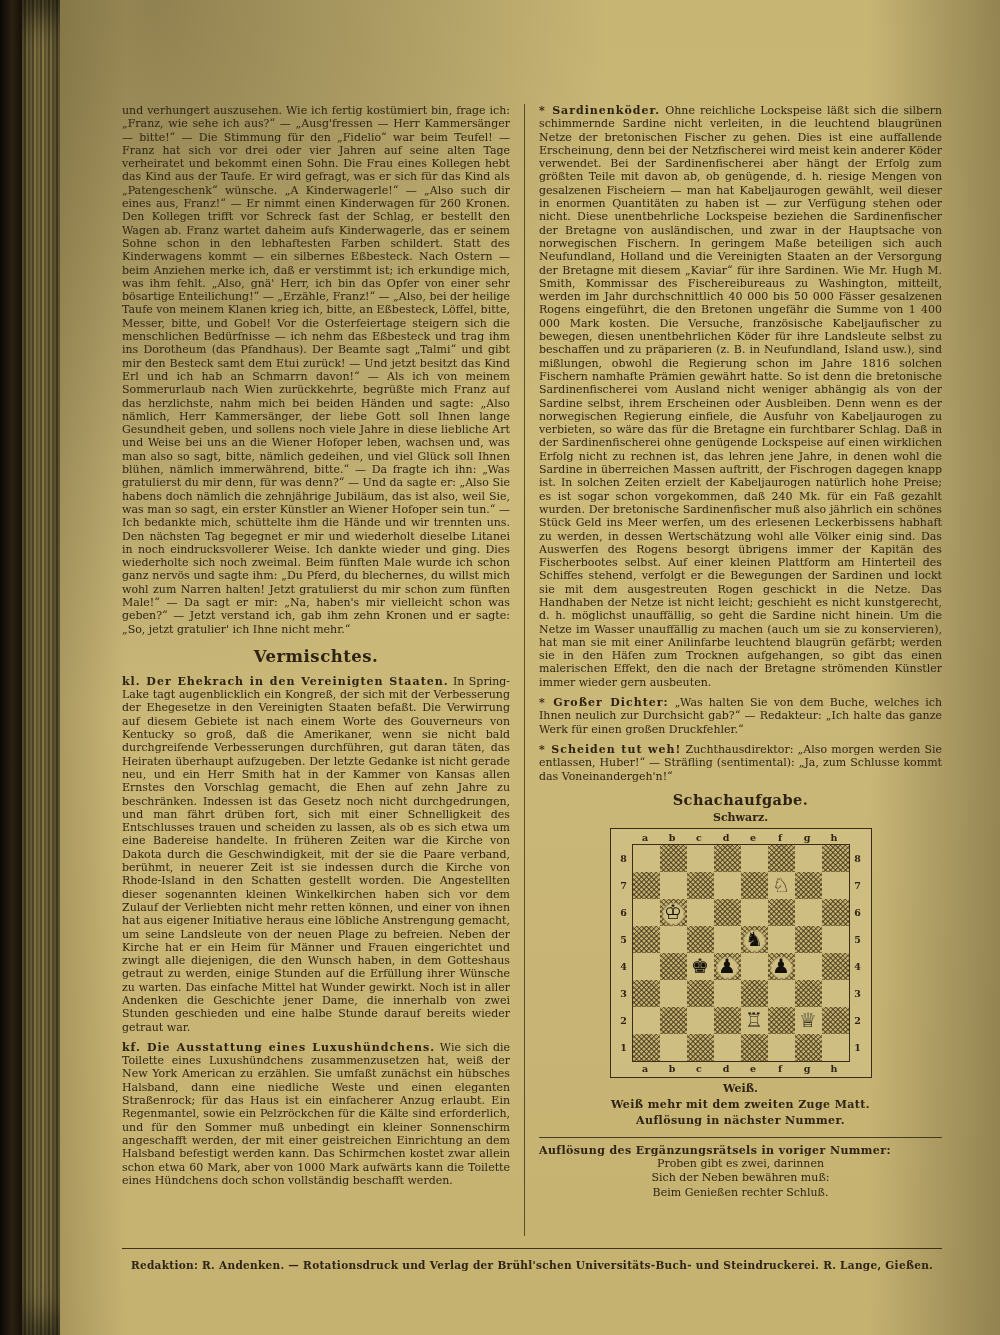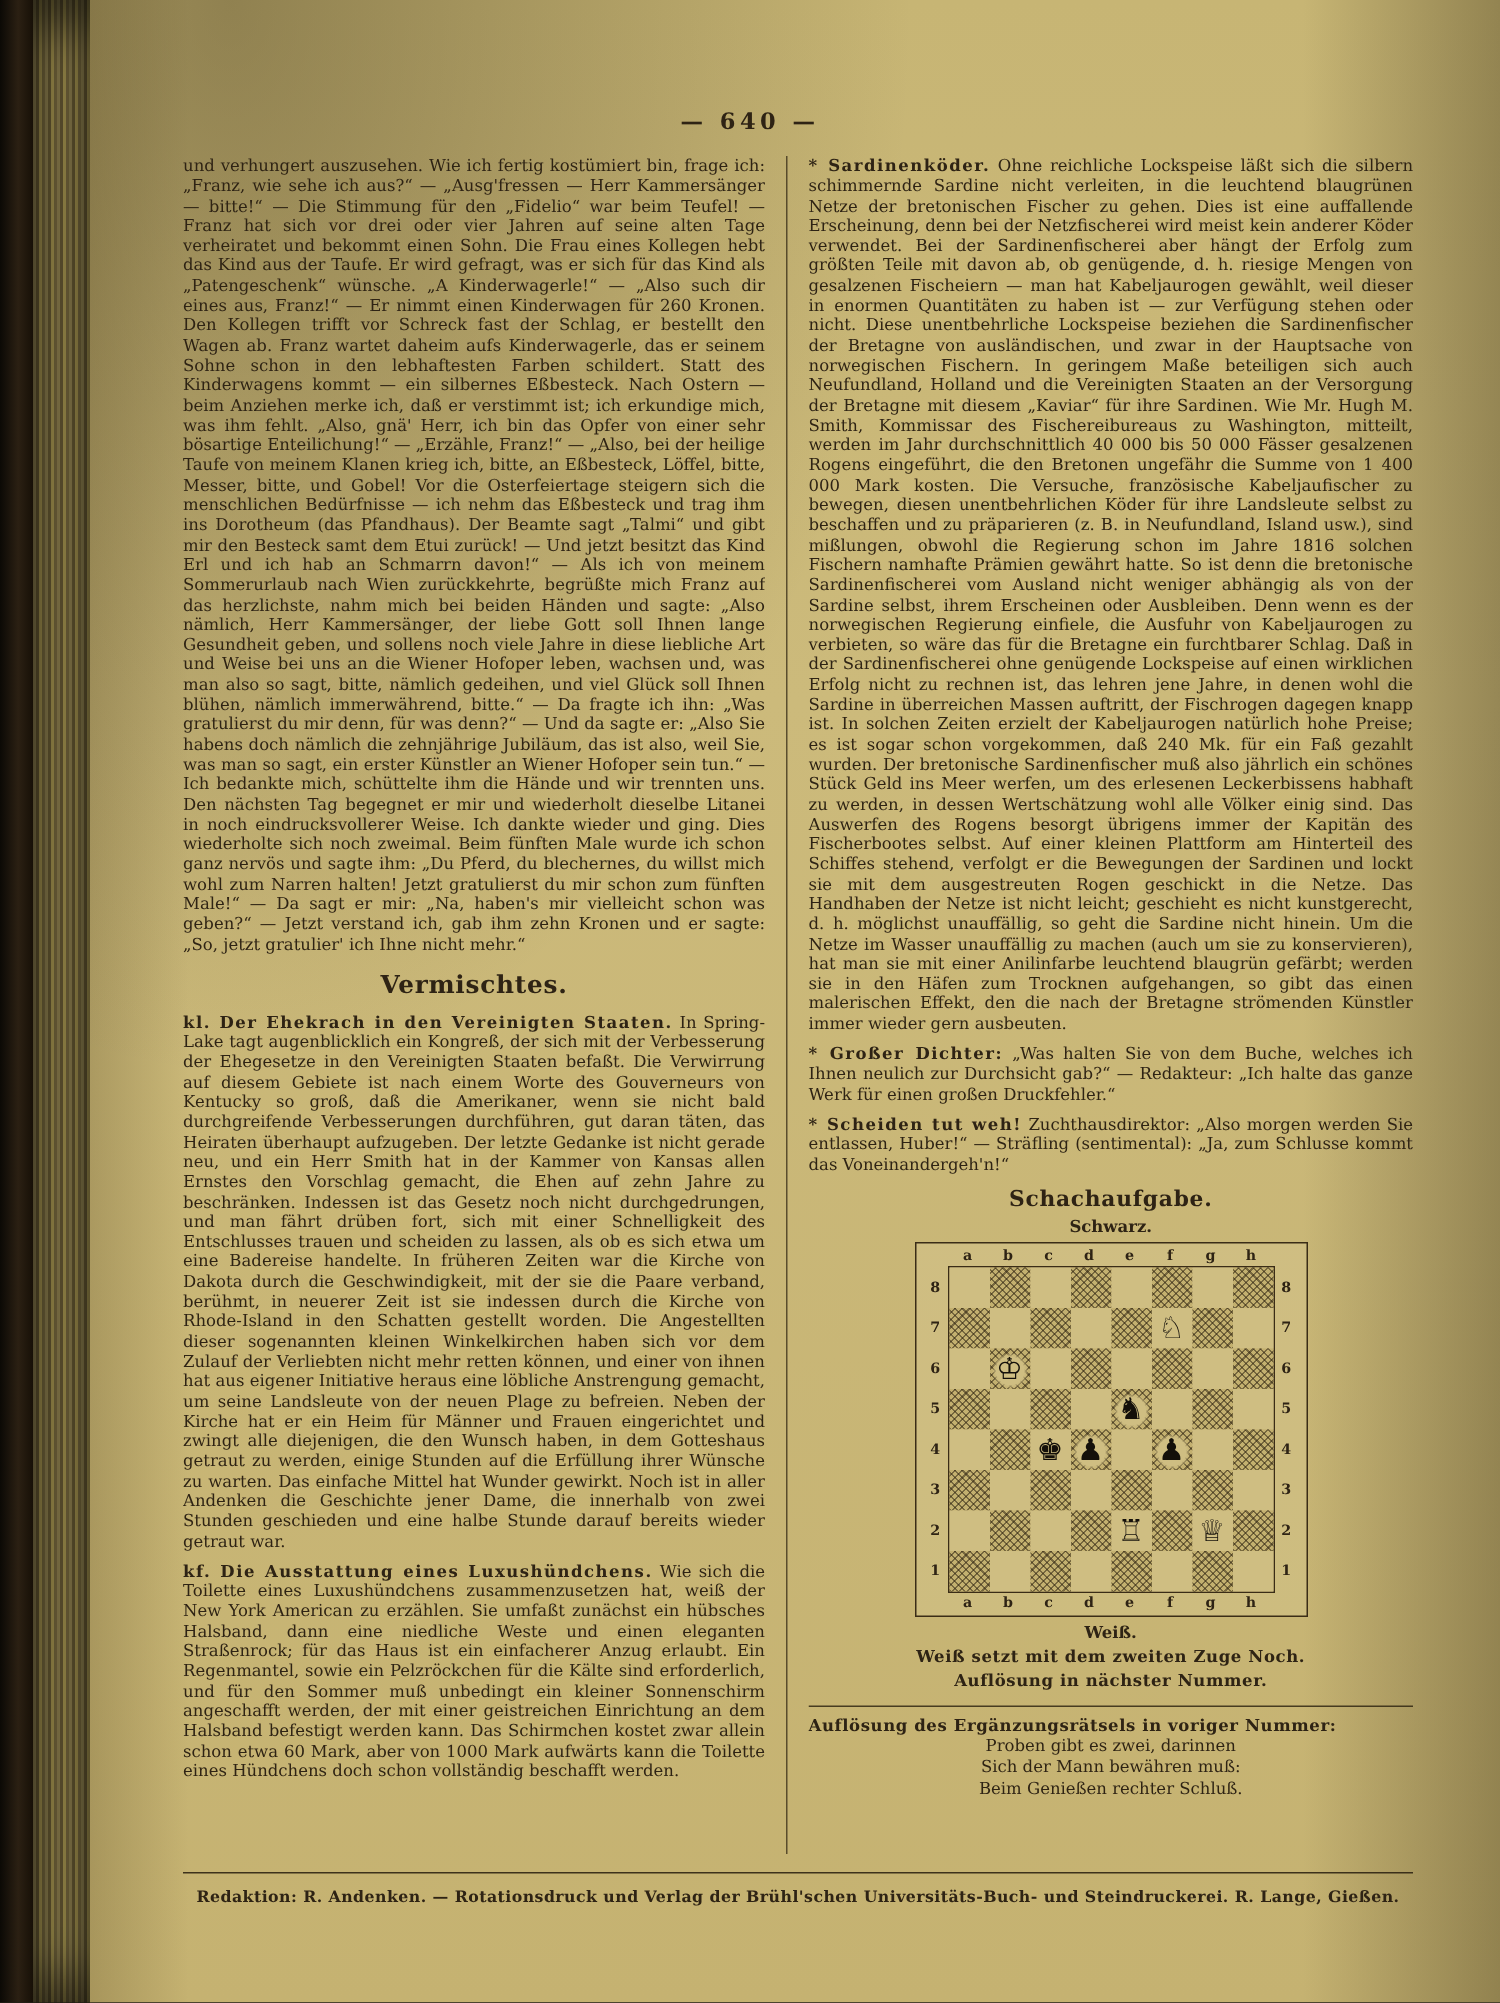--- a/index.html
+++ b/index.html
@@ -91,21 +91,20 @@
   }
 </style>
 </head>
 <body>
 
 <div class="spine"></div>
 <div class="page-edges"></div>
 
 <div class="paper">
 
-  <div class="page-number">— 640 —</div>
 
   <div class="columns">
 
     <div class="col col-left">
       <p class="body-text">und verhungert auszusehen. Wie ich fertig kostümiert bin, frage ich: „Franz, wie sehe ich aus?“ — „Ausg'fressen — Herr Kammersänger — bitte!“ — Die Stimmung für den „Fidelio“ war beim Teufel! — Franz hat sich vor drei oder vier Jahren auf seine alten Tage verheiratet und bekommt einen Sohn. Die Frau eines Kollegen hebt das Kind aus der Taufe. Er wird gefragt, was er sich für das Kind als „Patengeschenk“ wünsche. „A Kinderwagerle!“ — „Also such dir eines aus, Franz!“ — Er nimmt einen Kinderwagen für 260 Kronen. Den Kollegen trifft vor Schreck fast der Schlag, er bestellt den Wagen ab. Franz wartet daheim aufs Kinderwagerle, das er seinem Sohne schon in den lebhaftesten Farben schildert. Statt des Kinderwagens kommt — ein silbernes Eßbesteck. Nach Ostern — beim Anziehen merke ich, daß er verstimmt ist; ich erkundige mich, was ihm fehlt. „Also, gnä' Herr, ich bin das Opfer von einer sehr bösartige Enteilichung!“ — „Erzähle, Franz!“ — „Also, bei der heilige Taufe von meinem Klanen krieg ich, bitte, an Eßbesteck, Löffel, bitte, Messer, bitte, und Gobel! Vor die Osterfeiertage steigern sich die menschlichen Bedürfnisse — ich nehm das Eßbesteck und trag ihm ins Dorotheum (das Pfandhaus). Der Beamte sagt „Talmi“ und gibt mir den Besteck samt dem Etui zurück! — Und jetzt besitzt das Kind Erl und ich hab an Schmarrn davon!“ — Als ich von meinem Sommerurlaub nach Wien zurückkehrte, begrüßte mich Franz auf das herzlichste, nahm mich bei beiden Händen und sagte: „Also nämlich, Herr Kammersänger, der liebe Gott soll Ihnen lange Gesundheit geben, und sollens noch viele Jahre in diese liebliche Art und Weise bei uns an die Wiener Hofoper leben, wachsen und, was man also so sagt, bitte, nämlich gedeihen, und viel Glück soll Ihnen blühen, nämlich immerwährend, bitte.“ — Da fragte ich ihn: „Was gratulierst du mir denn, für was denn?“ — Und da sagte er: „Also Sie habens doch nämlich die zehnjährige Jubiläum, das ist also, weil Sie, was man so sagt, ein erster Künstler an Wiener Hofoper sein tun.“ — Ich bedankte mich, schüttelte ihm die Hände und wir trennten uns. Den nächsten Tag begegnet er mir und wiederholt dieselbe Litanei in noch eindrucksvollerer Weise. Ich dankte wieder und ging. Dies wiederholte sich noch zweimal. Beim fünften Male wurde ich schon ganz nervös und sagte ihm: „Du Pferd, du blechernes, du willst mich wohl zum Narren halten! Jetzt gratulierst du mir schon zum fünften Male!“ — Da sagt er mir: „Na, haben's mir vielleicht schon was geben?“ — Jetzt verstand ich, gab ihm zehn Kronen und er sagte: „So, jetzt gratulier' ich Ihne nicht mehr.“</p>
       <h2 class="section-title">Vermischtes.</h2>
       <p class="body-text">
         <span class="lead">kl. Der Ehekrach in den Vereinigten Staaten.</span><span> In Spring-Lake tagt augenblicklich ein Kongreß, der sich mit der Verbesserung der Ehegesetze in den Vereinigten Staaten befaßt. Die Verwirrung auf diesem Gebiete ist nach einem Worte des Gouverneurs von Kentucky so groß, daß die Amerikaner, wenn sie nicht bald durchgreifende Verbesserungen durchführen, gut daran täten, das Heiraten überhaupt aufzugeben. Der letzte Gedanke ist nicht gerade neu, und ein Herr Smith hat in der Kammer von Kansas allen Ernstes den Vorschlag gemacht, die Ehen auf zehn Jahre zu beschränken. Indessen ist das Gesetz noch nicht durchgedrungen, und man fährt drüben fort, sich mit einer Schnelligkeit des Entschlusses trauen und scheiden zu lassen, als ob es sich etwa um eine Badereise handelte. In früheren Zeiten war die Kirche von Dakota durch die Geschwindigkeit, mit der sie die Paare verband, berühmt, in neuerer Zeit ist sie indessen durch die Kirche von Rhode-Island in den Schatten gestellt worden. Die Angestellten dieser sogenannten kleinen Winkelkirchen haben sich vor dem Zulauf der Verliebten nicht mehr retten können, und einer von ihnen hat aus eigener Initiative heraus eine löbliche Anstrengung gemacht, um seine Landsleute von der neuen Plage zu befreien. Neben der Kirche hat er ein Heim für Männer und Frauen eingerichtet und zwingt alle diejenigen, die den Wunsch haben, in dem Gotteshaus getraut zu werden, einige Stunden auf die Erfüllung ihrer Wünsche zu warten. Das einfache Mittel hat Wunder gewirkt. Noch ist in aller Andenken die Geschichte jener Dame, die innerhalb von zwei Stunden geschieden und eine halbe Stunde darauf bereits wieder getraut war.</span>
       </p>
       <p class="body-text">
@@ -249,29 +248,29 @@
               <span style="text-align: center;">b</span>
               <span style="text-align: center;">c</span>
               <span style="text-align: center;">d</span>
               <span style="text-align: center;">e</span>
               <span style="text-align: center;">f</span>
               <span style="text-align: center;">g</span>
               <span style="text-align: center;">h</span>
             </div>
         </div>
         <div class="side-label">Weiß.</div>
-        <div class="chess-caption">Weiß setzt mit dem zweiten Zuge Noch.</div>
+        <div class="chess-caption">Weiß mehr mit dem zweiten Zuge Matt.</div>
         <div class="chess-caption">Auflösung in nächster Nummer.</div>
       </div>
 
       <div class="solution">
         <div class="solution-heading">Auflösung des Ergänzungsrätsels in voriger Nummer:</div>
         <div class="solution-lines" id="solution-lines">
             <div>Proben gibt es zwei, darinnen</div>
-            <div>Sich der Mann bewähren muß:</div>
+            <div>Sich der Neben bewähren muß:</div>
             <div>Beim Genießen rechter Schluß.</div>
           </div>
       </div>
     </div>
 
   </div>
 
   <div class="footer-rule"></div>
   <div class="footer">Redaktion: R. Andenken. — Rotationsdruck und Verlag der Brühl'schen Universitäts-Buch- und Steindruckerei. R. Lange, Gießen.</div>
 

